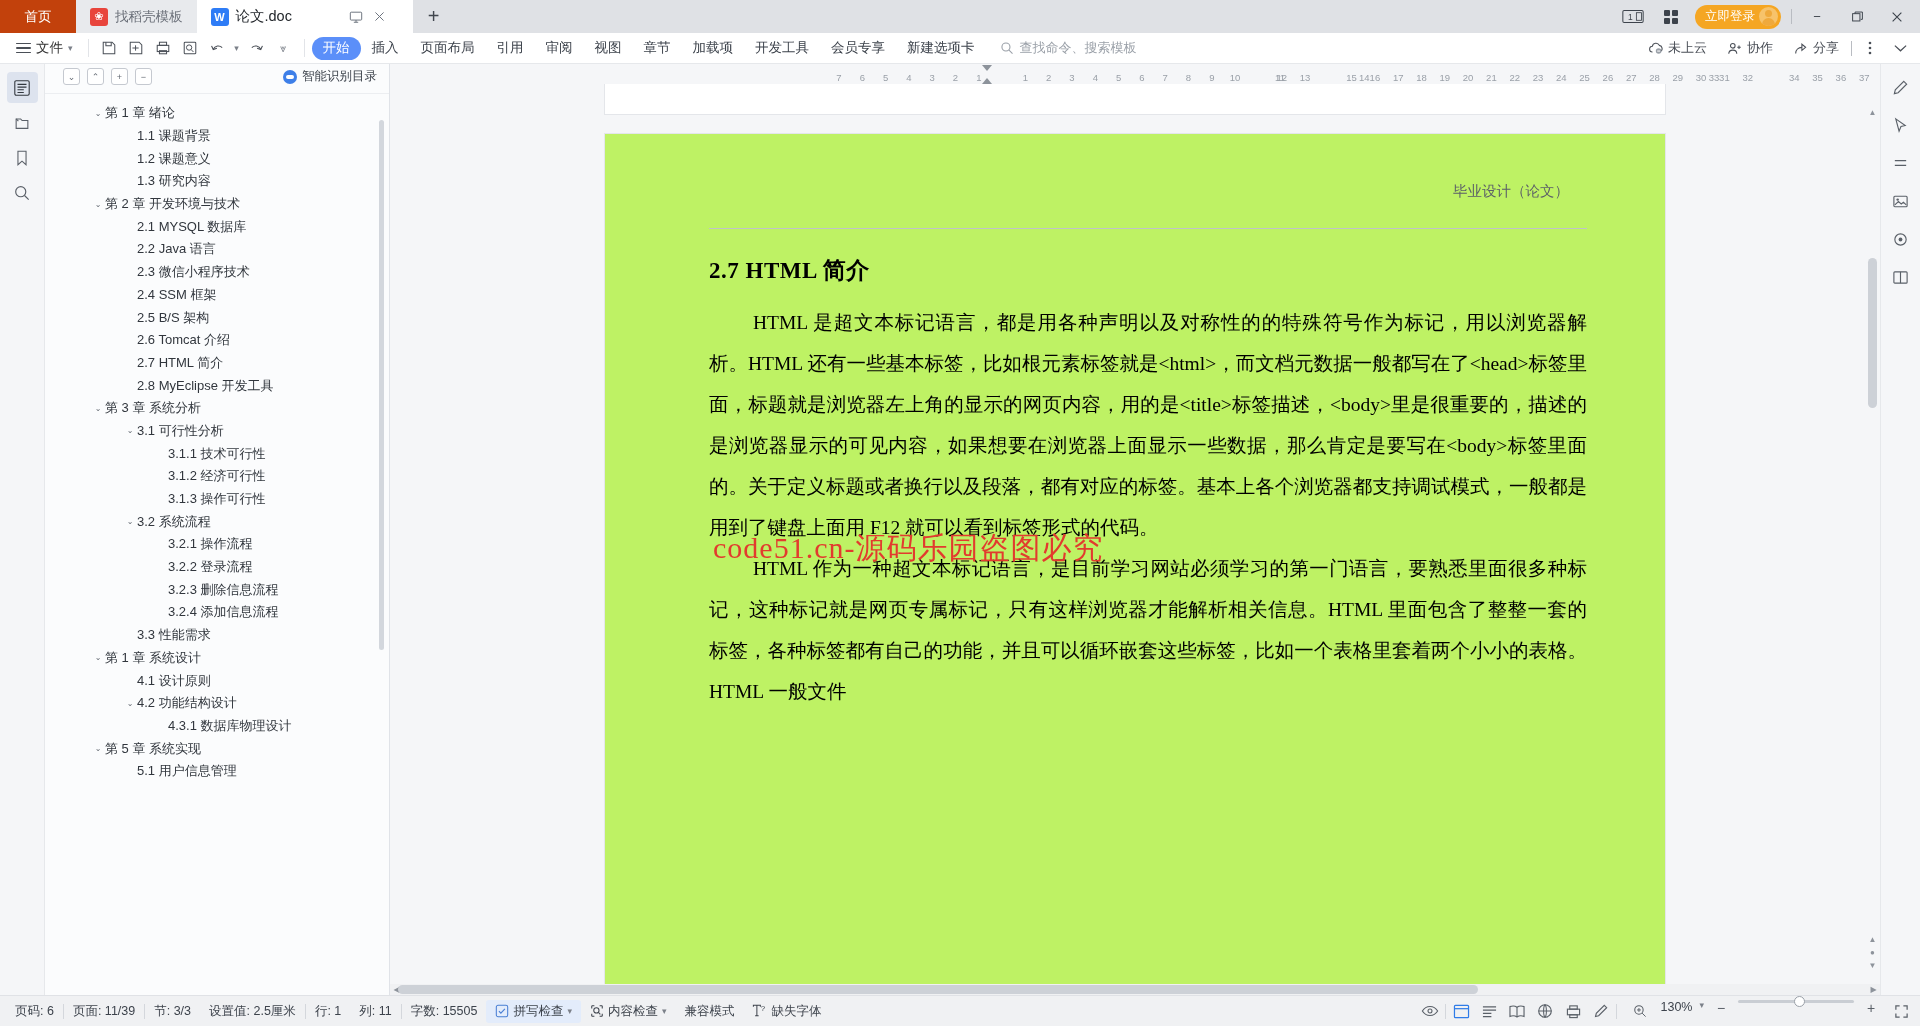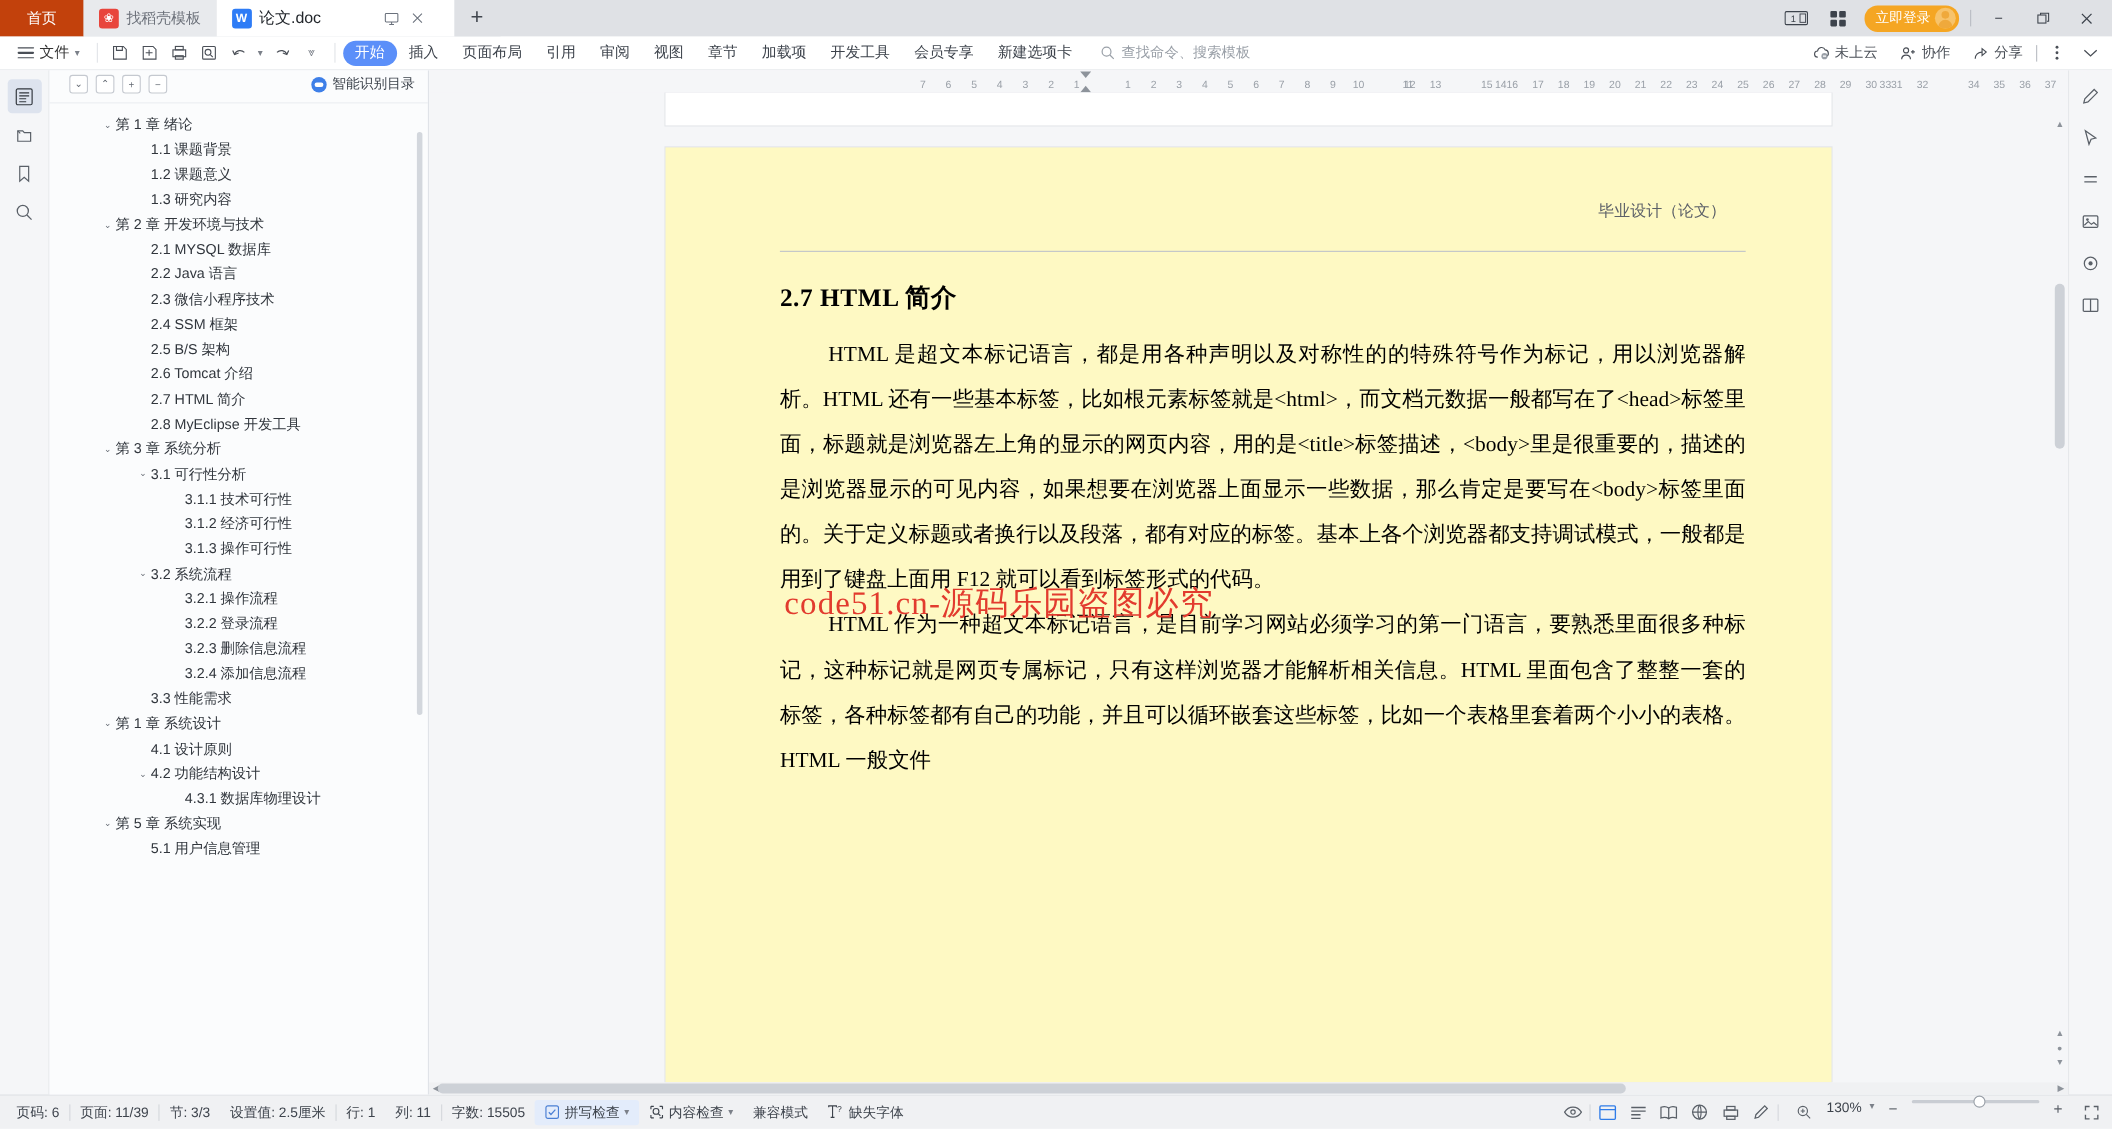--- a/index.html
+++ b/index.html
@@ -79,21 +79,21 @@
   
   .docarea { flex:1; display:flex; flex-direction:column; min-width:0; position:relative; background:#f5f6f8; }
   .ruler { height:20px; background:#f5f6f8; display:flex; align-items:flex-end; position:relative; overflow:hidden; flex:0 0 20px; }
   .ruler-inner { position:relative; width:100%; height:20px; }
   .rk { position:absolute; bottom:1px; font-size:9.5px; color:#9aa0a8; transform:translateX(-50%); }
   .rmark { position:absolute; bottom:0px; width:0; height:0; border-left:5px solid transparent; border-right:5px solid transparent; border-bottom:6px solid #8d939b; }
   .rmark.top { bottom:13px; border-bottom:none; border-top:6px solid #8d939b; }
 
   .canvas { flex:1; overflow:hidden; position:relative; display:flex; flex-direction:column; align-items:center; }
   .page-top { width:1060px; background:#fff; height:30px; margin-top:0px; box-shadow:0 0 0 1px #e4e6ea; }
-  .page { width:1060px; background:#fef9c3; margin-top:20px; flex:1; box-shadow:0 0 0 1px #e4e6ea; padding:48px 78px 0 78px; position:relative; }
+  .page { width:1060px; background:#bef264; margin-top:20px; flex:1; box-shadow:0 0 0 1px #e4e6ea; padding:48px 78px 0 78px; position:relative; }
   .hdr-right { text-align:right; font-size:14.5px; color:#5c6068; font-family:"Liberation Serif", serif; padding-right:18px;}
   .hdr-rule { border-bottom:1px solid #bfc3c9; margin:6px 0 0 26px; height:22px; }
   .h2 { font-size:23px; font-weight:bold; font-family:"Liberation Serif", serif; color:#000; margin:26px 0 16px 26px; letter-spacing:0.5px;}
   .para { font-size:19.5px; line-height:41px; font-family:"Liberation Serif", serif; color:#000; text-align:justify; text-indent:44px; margin:0 0 0 26px; }
   .watermark { position:absolute; left:108px; top:394px; font-size:30px; color:#e23b2e; font-family:"Liberation Serif", serif; letter-spacing:1px; white-space:nowrap; font-weight:500; pointer-events:none; }
 
   
   .vscroll { position:absolute; right:2px; top:24px; bottom:10px; width:11px; }
   .vthumb { position:absolute; left:1px; top:150px; width:9px; height:150px; background:#cdd1d7; border-radius:5px; }
   .vbtn { position:absolute; left:0; width:11px; height:13px; color:#8d939b; font-size:8px; text-align:center; }

